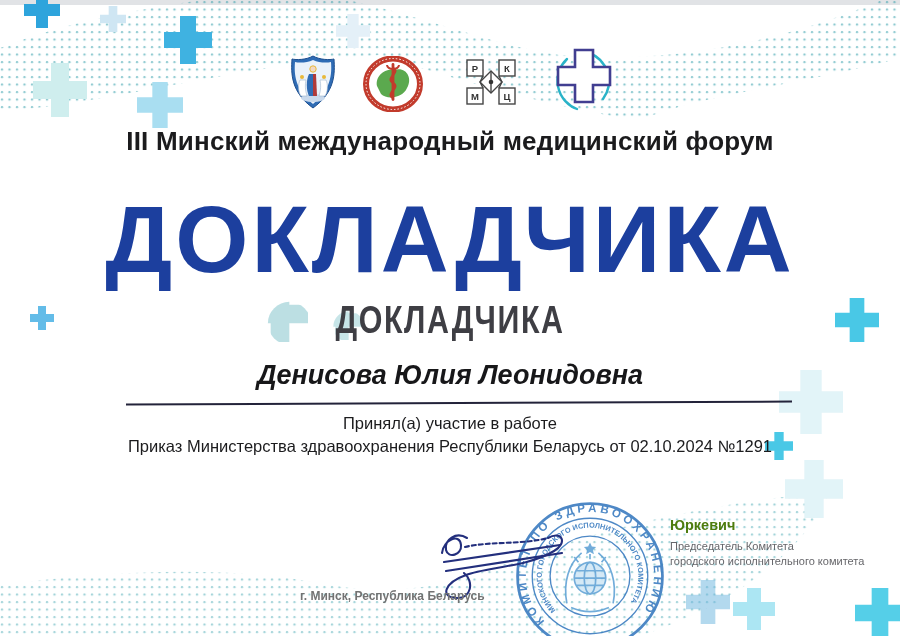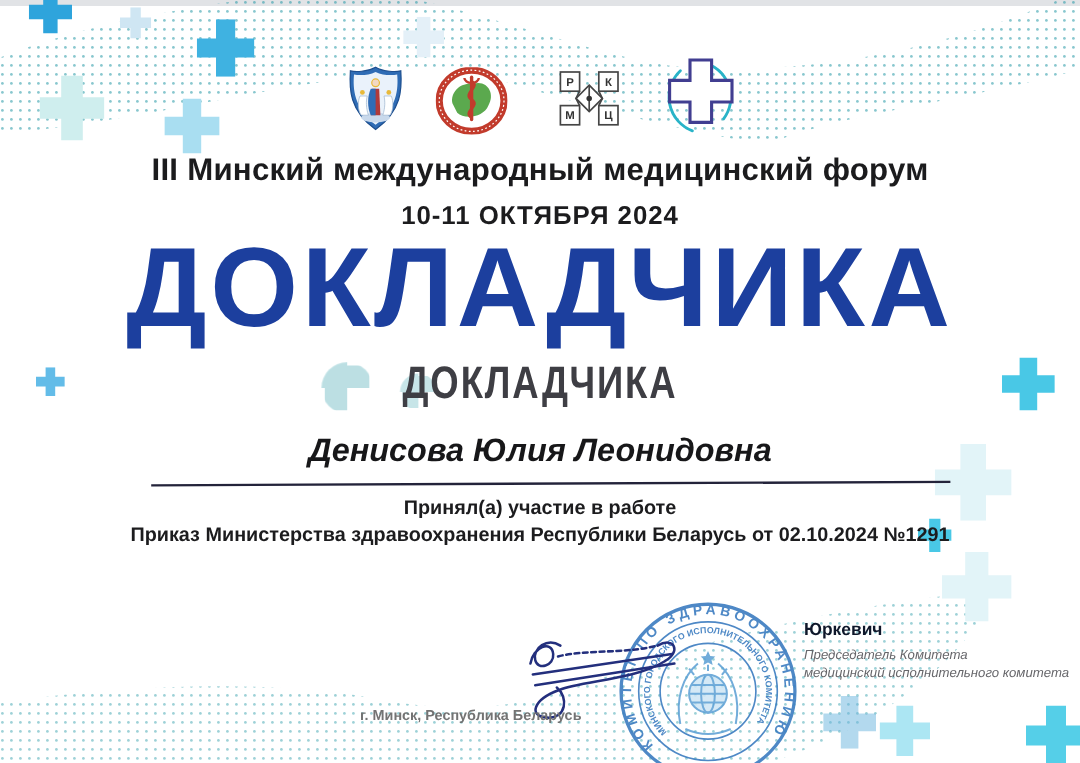--- a/index.html
+++ b/index.html
@@ -8,25 +8,25 @@
     overflow:hidden;font-family:"Liberation Sans",sans-serif;
   }
   .abs{position:absolute;}
   .centered{left:0;right:0;text-align:center;}
   .forum-title{top:126px;font-size:26px;font-weight:700;color:#1b1b1d;letter-spacing:.2px;}
   .forum-dates{top:168px;font-size:21.5px;font-weight:700;color:#1c1c1e;letter-spacing:.8px;}
   .cert-title{top:193px;font-size:94px;font-weight:700;color:#1c3f9e;letter-spacing:3px;line-height:1;}
   .cert-subtitle{top:299px;font-size:38px;font-weight:700;color:#3e3e44;letter-spacing:2px;transform:scaleX(.8);}
   .recipient{top:360px;font-size:27px;font-weight:700;color:#171719;font-style:italic;}
   .name-underline{top:402px;left:126px;width:666px;height:2px;background:#23233a;transform:rotate(-0.25deg);}
-  .body-text{top:412px;font-size:16.5px;font-weight:700;color:#1c1c1e;line-height:22.5px;}
+  .body-text{top:412px;font-size:16.5px;font-weight:400;color:#1c1c1e;line-height:22.5px;}
   .location{top:589px;left:300px;width:352px;font-size:12px;font-weight:700;color:#737373;}
   .signatory{top:516px;left:670px;width:225px;}
-  .signatory .s-bold{font-size:14.5px;font-weight:700;color:#0f172a;line-height:19px;}
-  .signatory .s-light{font-size:11px;font-weight:400;color:#66666a;line-height:14.5px;font-style:italic;}
+  .signatory .s-bold{font-size:14.5px;font-weight:700;color:#4d7c0f;line-height:19px;}
+  .signatory .s-light{font-size:11px;font-weight:400;color:#66666a;line-height:14.5px;}
   .signatory .gap{height:4px;}
   svg{display:block;}
   .stamp-text{font-family:"Liberation Sans",sans-serif;font-weight:700;}
 </style>
 </head>
 <body>
 
 <div class="page">
 
   <svg class="abs" style="left:0;top:0;" width="900" height="636" viewBox="0 0 900 636">
@@ -111,21 +111,20 @@
   </svg>
 
   <svg class="abs" style="left:547px;top:47px;" width="74" height="66" viewBox="0 0 74 66">
     <path d="M20,12 A30,30 0 0 0 30,62" fill="none" stroke="#29b3c8" stroke-width="2.4" stroke-linecap="round"></path>
     <path d="M42,6 A30,30 0 0 1 56,52" fill="none" stroke="#29b3c8" stroke-width="2.4" stroke-linecap="round"></path>
     <path d="M28,3 h18 v17 h17 v18 h-17 v17 h-18 v-17 h-17 v-18 h17 z" fill="#ffffff" stroke="#413e91" stroke-width="2.6"></path>
   </svg>
 
   <div class="abs centered forum-title">III Минский международный медицинский форум</div>
 
-  <div class="abs centered forum-dates">10-11 ОКТЯБРЯ 2024</div>
 
   <div class="abs centered cert-title">ДОКЛАДЧИКА</div>
 
   <div class="abs centered cert-subtitle">ДОКЛАДЧИКА</div>
 
   <div class="abs centered recipient">Денисова Юлия Леонидовна</div>
 
   <div class="abs name-underline"></div>
 
   <div class="abs centered body-text">
@@ -168,18 +167,18 @@
       <path d="M128,33 C142,25 148,38 134,46 C108,62 66,62 46,70 C24,78 20,92 36,93 C52,94 54,76 44,68"></path>
       <path d="M24,57 L140,40"></path>
       <path d="M26,66 L142,48"></path>
     </g>
   </svg>
 
   <div class="abs signatory">
     <div class="s-bold">Юркевич</div>
     <div class="gap"></div>
     <div class="s-light">Председатель Комитета</div>
-    <div class="s-light">медицинский исполнительного комитета</div>
+    <div class="s-light">городского исполнительного комитета</div>
   </div>
 
   <div class="abs location">г. Минск, Республика Беларусь</div>
 
 </div>
 
 </body></html>

